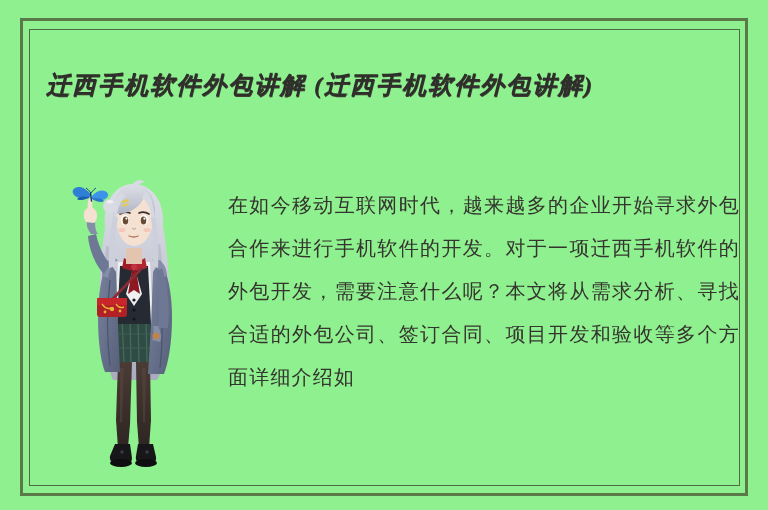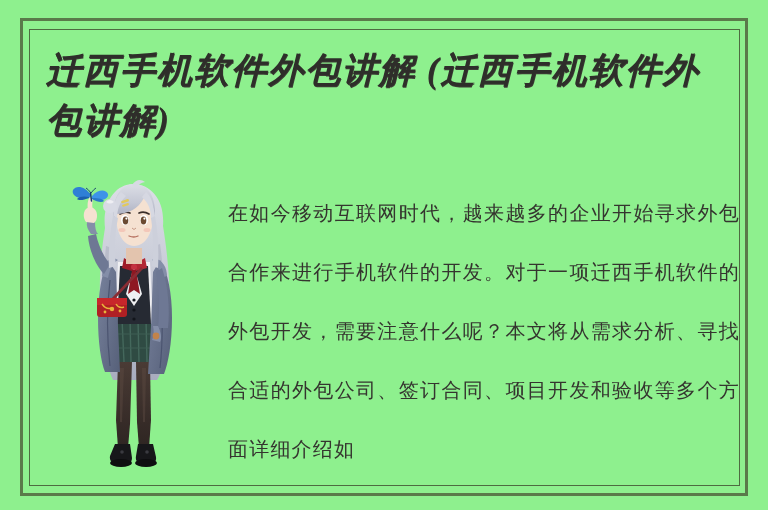--- a/index.html
+++ b/index.html
@@ -39,42 +39,42 @@
     height: 457px;
     border: 1px solid #4e6b41;
     box-sizing: border-box;
     pointer-events: none;
   }
 
   
   .title {
     position: absolute;
     left: 46px;
-    top: 46px;
+    top: 60px;
     width: 680px;
     font-family: "Liberation Serif", "DejaVu Serif", serif;
-    font-size: 35px;
+    font-size: 24px;
     line-height: 50px;
     font-weight: bold;
     font-style: italic;
     letter-spacing: 2px;
     color: #2e2e2a;
     text-shadow: 0.6px 0.6px 0 #3e3e36;
     white-space: pre-wrap;
   }
 
   
   .body-text {
     position: absolute;
     left: 228px;
     top: 184px;
     width: 512px;
     font-family: "Liberation Sans", "DejaVu Sans", sans-serif;
     font-size: 20px;
-    line-height: 59px;
+    line-height: 43px;
     letter-spacing: 1.2px;
     color: #35352f;
     text-align: justify;
     white-space: pre-wrap;
   }
 
   
   .figure {
     position: absolute;
     left: 58px;

